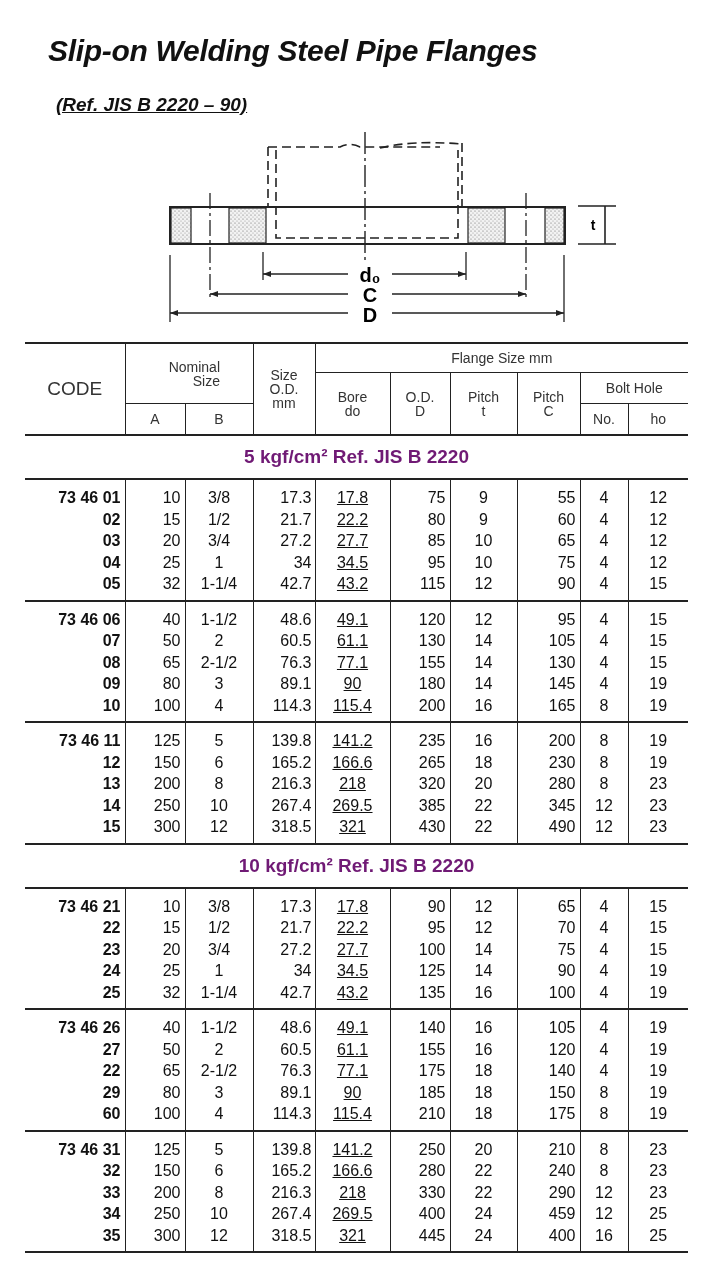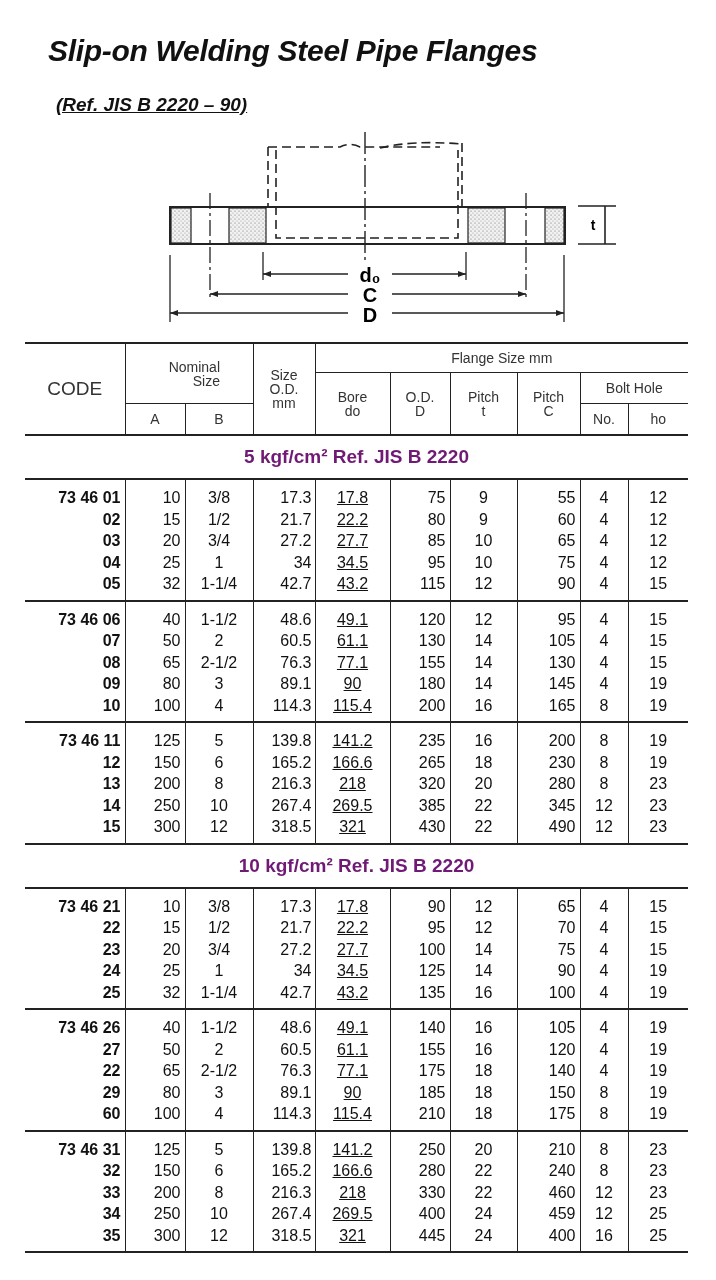--- a/index.html
+++ b/index.html
@@ -507,21 +507,21 @@
           <td class="c">23</td>
         </tr>
         <tr>
           <td class="code">33</td>
           <td class="r">200</td>
           <td class="c">8</td>
           <td class="r" style="padding-right: 3px;">216.3</td>
           <td class="l">218</td>
           <td class="r">330</td>
           <td class="c">22</td>
-          <td class="r">460</td>
+          <td class="r">290</td>
           <td class="c">12</td>
           <td class="c">23</td>
         </tr>
         <tr>
           <td class="code">34</td>
           <td class="r">250</td>
           <td class="c">10</td>
           <td class="r" style="padding-right: 3px;">267.4</td>
           <td class="l">269.5</td>
           <td class="r">400</td>

